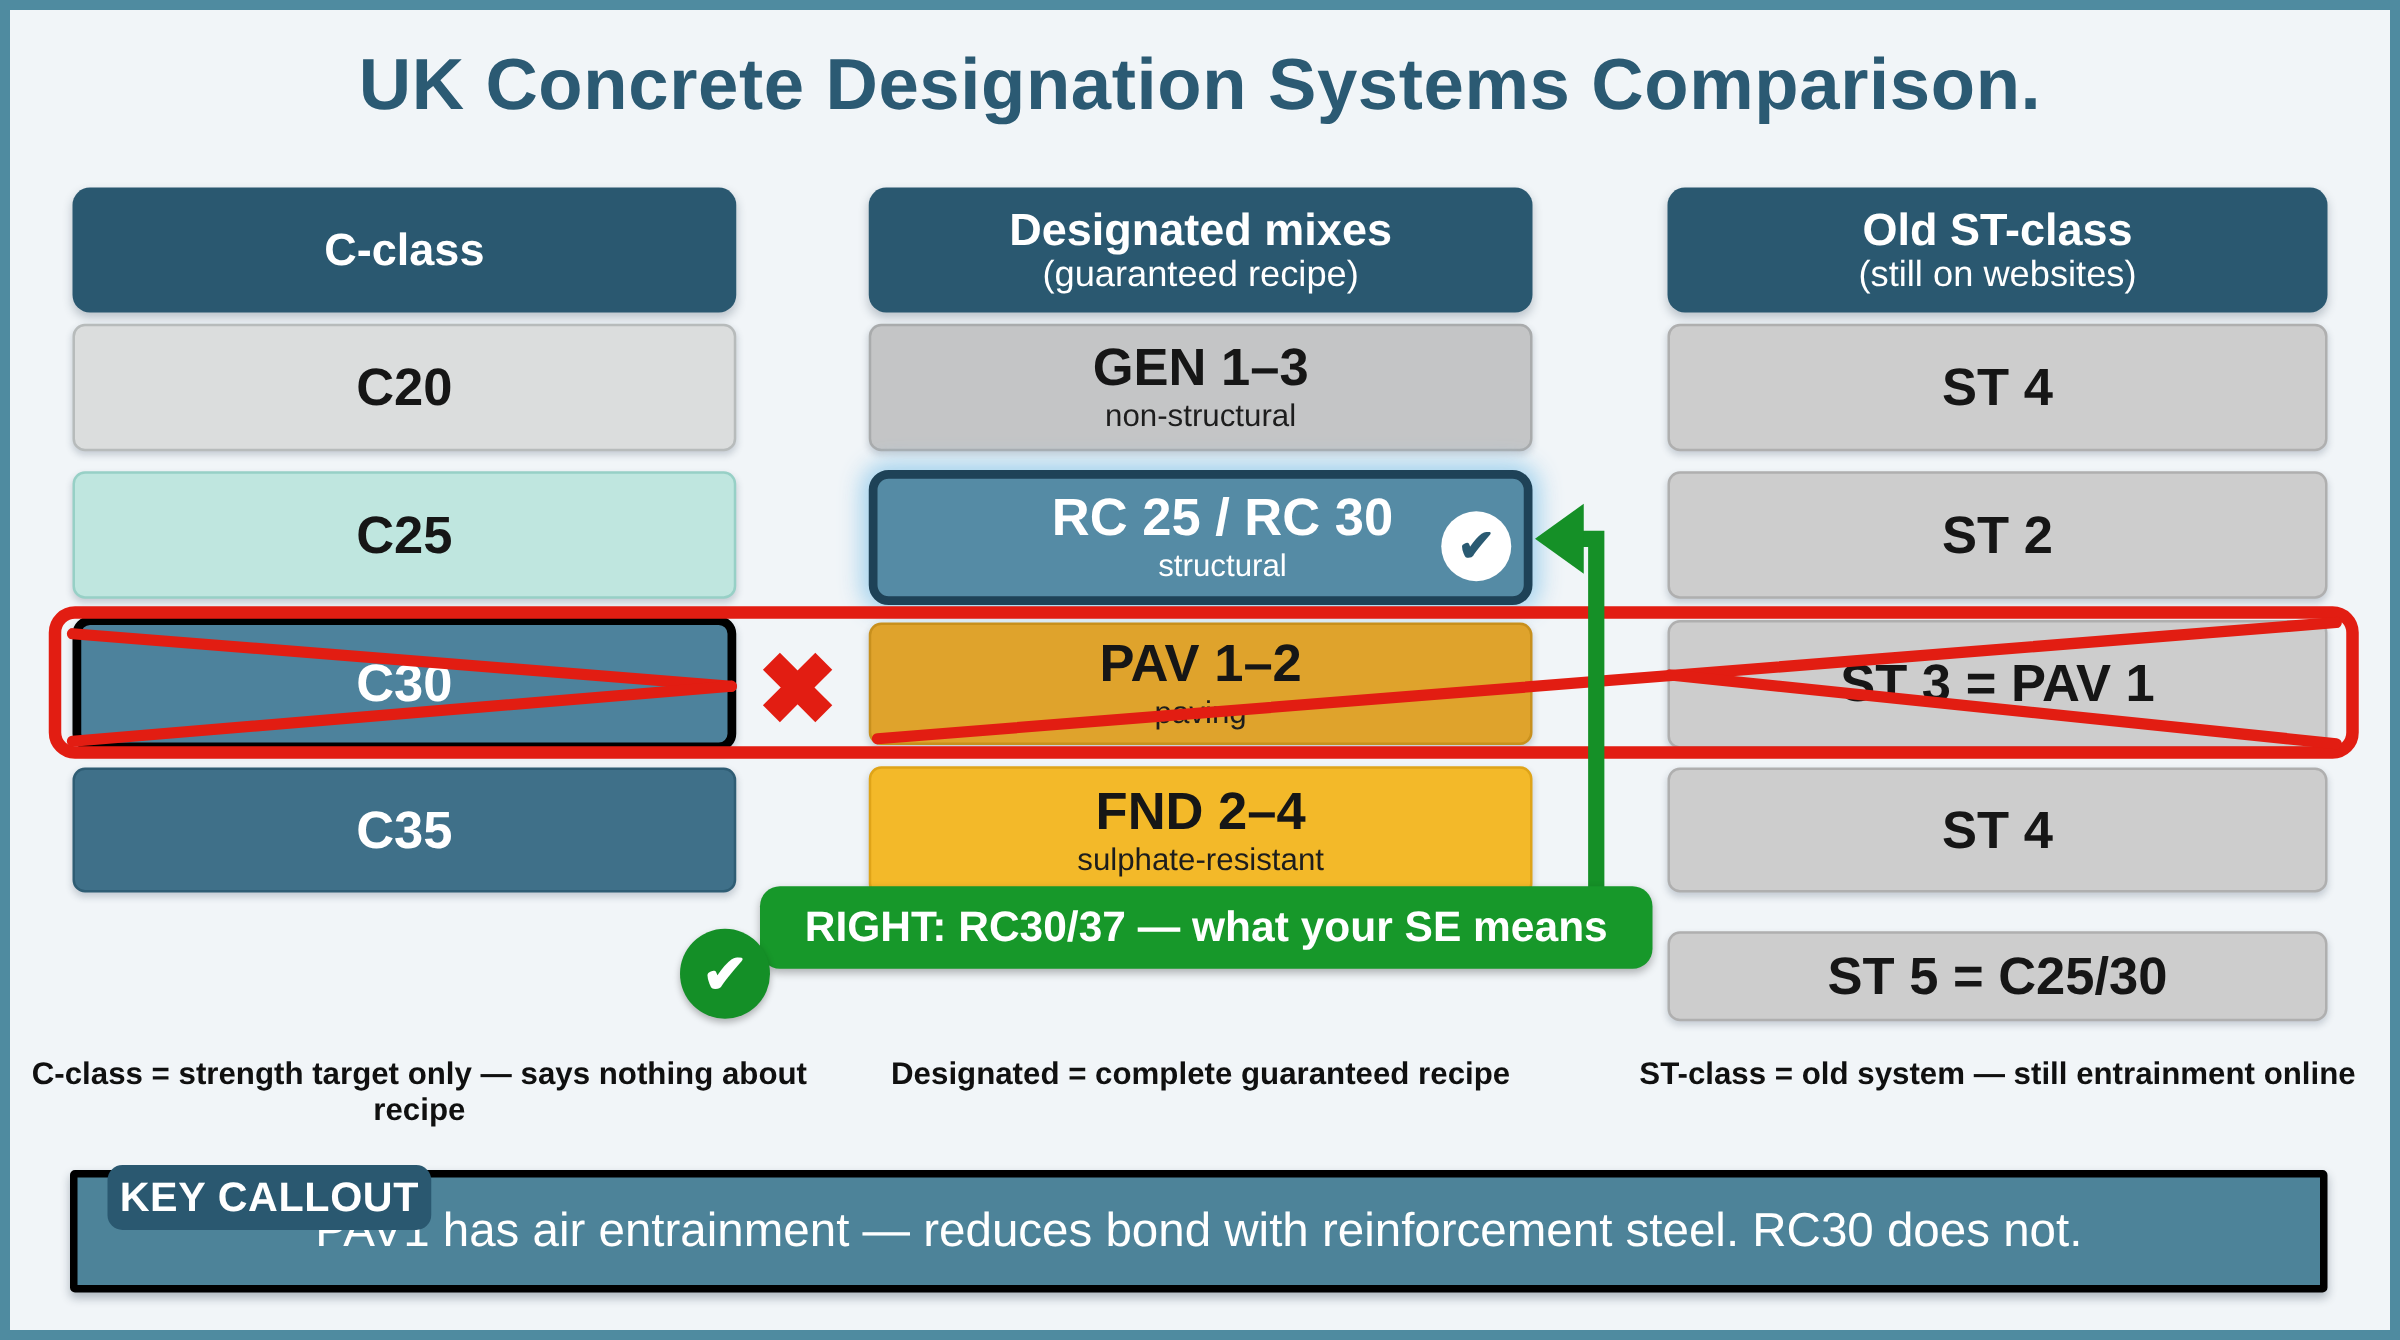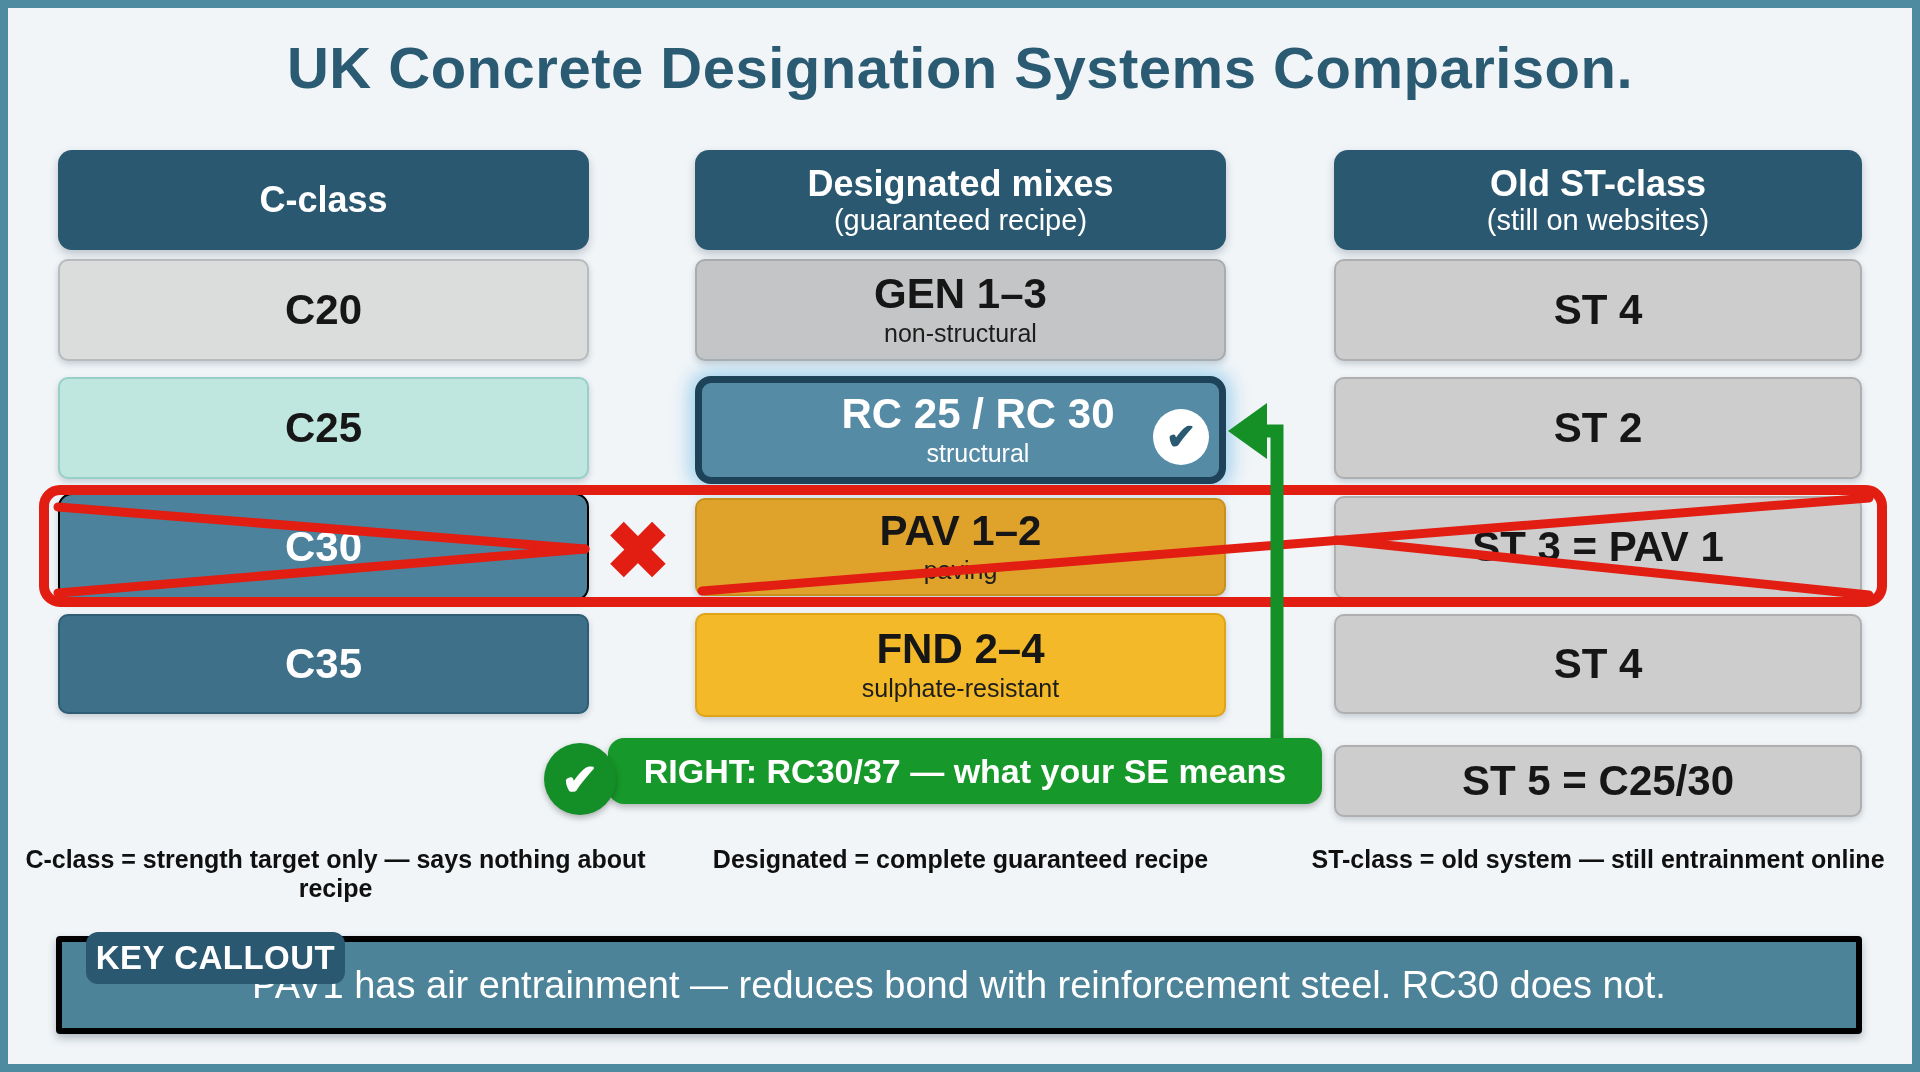--- a/index.html
+++ b/index.html
@@ -22,21 +22,21 @@
   .hdr .h2{font-size:29px;font-weight:400;line-height:1.15;}
   .box{
     width:531px;border-radius:10px;display:flex;flex-direction:column;
     justify-content:center;align-items:center;z-index:1;
     box-shadow:0 3px 6px rgba(40,60,80,.22);box-sizing:border-box;
   }
   .box .lab{font-size:42px;font-weight:700;color:#161616;line-height:1.05;}
   .box .sub{font-size:25px;font-weight:500;color:#1d1d1d;line-height:1.15;margin-top:3px;}
   .c20{background:#dbdddd;border:2px solid #b7bbbb;}
   .c25{background:#bfe6df;border:2px solid #97d0c6;}
-  .c30{background:#4d829c;border:2px solid #000000;border-radius:14px;}
+  .c30{background:#4d829c;border:7px solid #000000;border-radius:14px;}
   .c30 .lab{color:#fff;}
   .c35{background:#3f7089;border:2px solid #2f5d74;}
   .c35 .lab{color:#fff;}
   .gen{background:#c4c5c6;border:2px solid #a9abac;}
   .rc{background:#558ba5;border:7px solid #1e4257;border-radius:16px;
       box-shadow:0 0 18px 6px rgba(150,205,235,.85);}
   .rc .lab,.rc .sub{color:#fff;}
   .pav{background:#dfa32c;border:2px solid #c8901d;}
   .fnd{background:#f3b929;border:2px solid #dfa418;}
   .st{background:#cdcdcd;border:2px solid #afafaf;width:528px;}
@@ -137,21 +137,21 @@
   <div class="abs box st" style="left:1326px;top:606px;height:100px;text-align:right;">
     <div class="lab">ST 4</div>
   </div>
   <div class="abs box st" style="left:1326px;top:737px;height:72px;">
     <div class="lab">ST 5 = C25/30</div>
   </div>
 
   <div class="abs xmark" style="left:580px;top:497px;">✖</div>
 
   <div class="abs greencircle" style="left:536px;top:735px;">✔</div>
-  <div class="abs banner" style="left:600px;top:730px;text-align:center;">RIGHT: RC30/37 — what your SE means</div>
+  <div class="abs banner" style="left:600px;top:701px;text-align:center;">RIGHT: RC30/37 — what your SE means</div>
 
   <div class="abs footnote" style="left:5px;width:645px;">C-class = strength target only — says nothing about recipe</div>
   <div class="abs footnote" style="left:687px;width:531px;">Designated = complete guaranteed recipe</div>
   <div class="abs footnote" style="left:1282px;width:616px;">ST-class = old system — still entrainment online</div>
 
   <div class="abs tag" style="left:78px;top:924px;">KEY CALLOUT</div>
   <div class="abs callout" style="left:48px;top:928px;">PAV1 has air entrainment — reduces bond with reinforcement steel. RC30 does not.</div>
 
   <svg class="overlay" width="1904" height="1056" viewBox="0 0 1904 1056">
     <rect x="36" y="482" width="1838" height="112" rx="16" fill="none" stroke-width="10" stroke="#e21d12"></rect>

